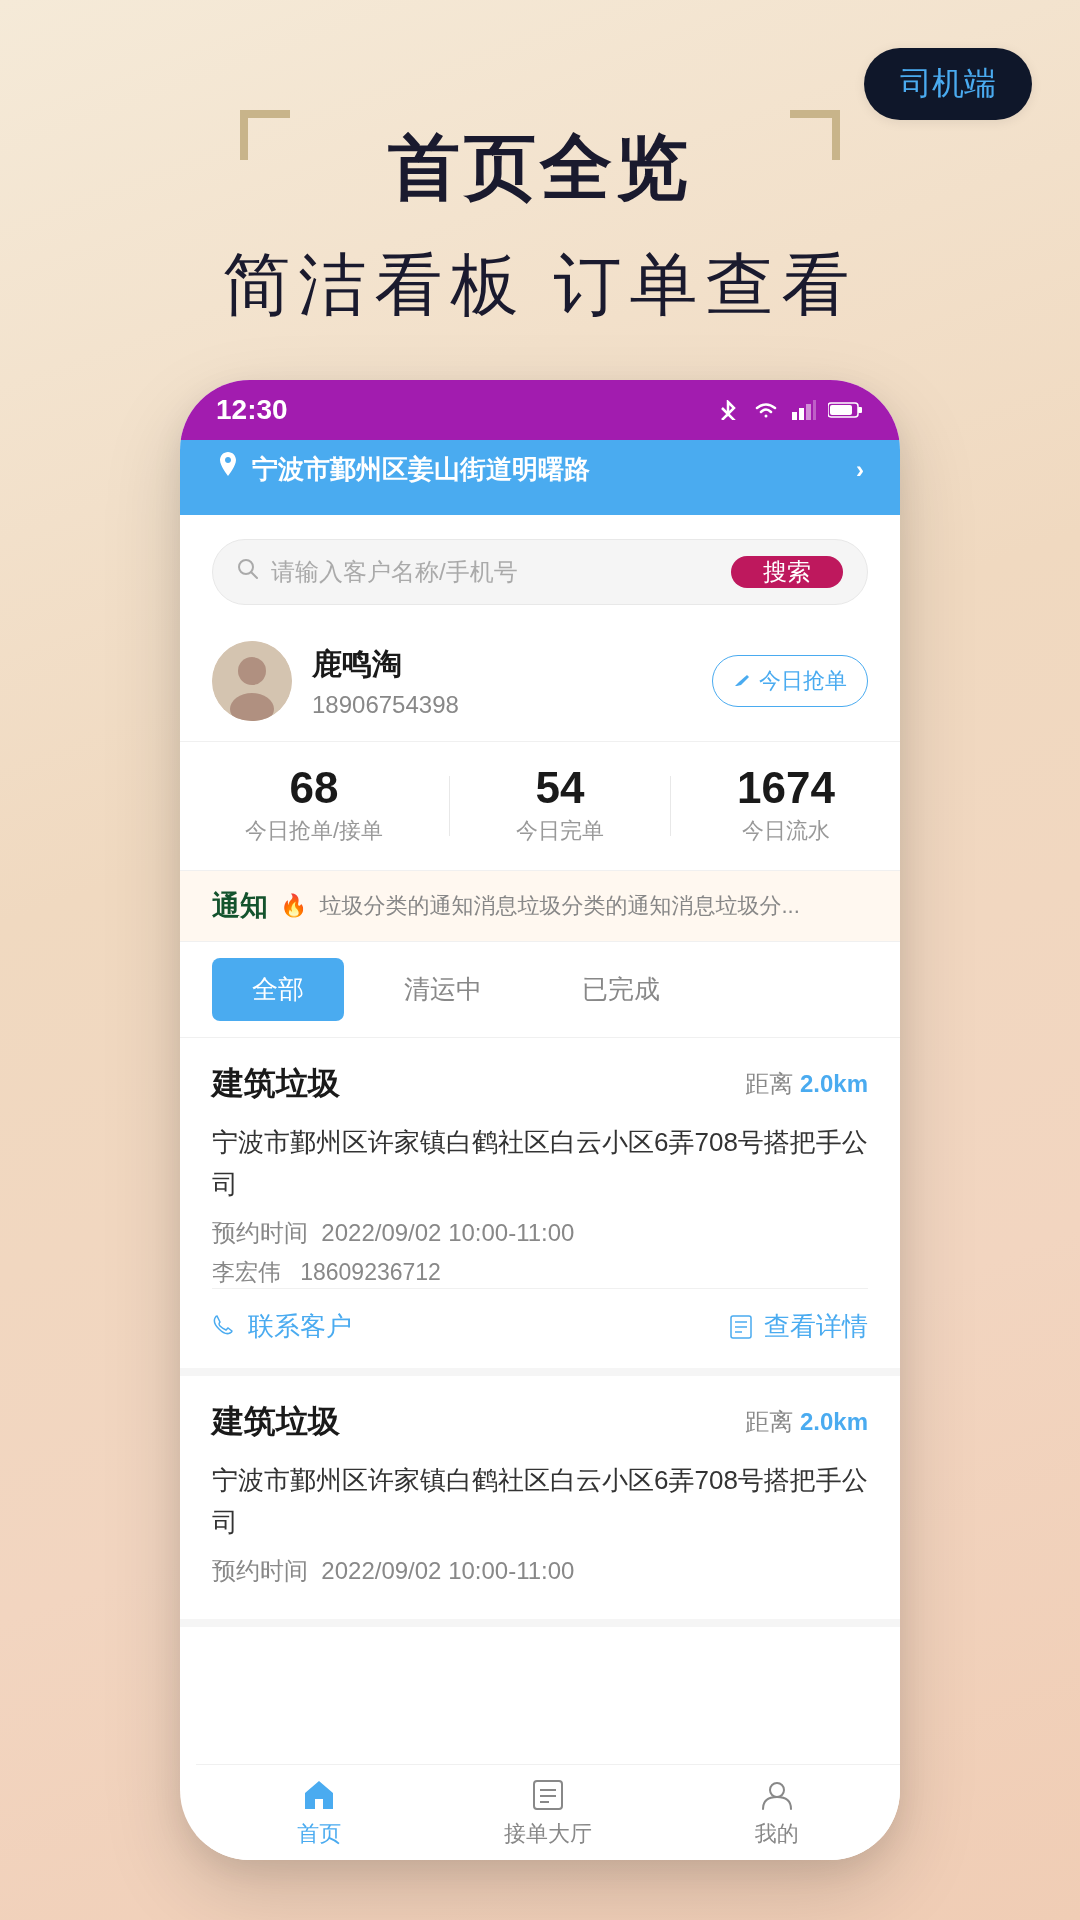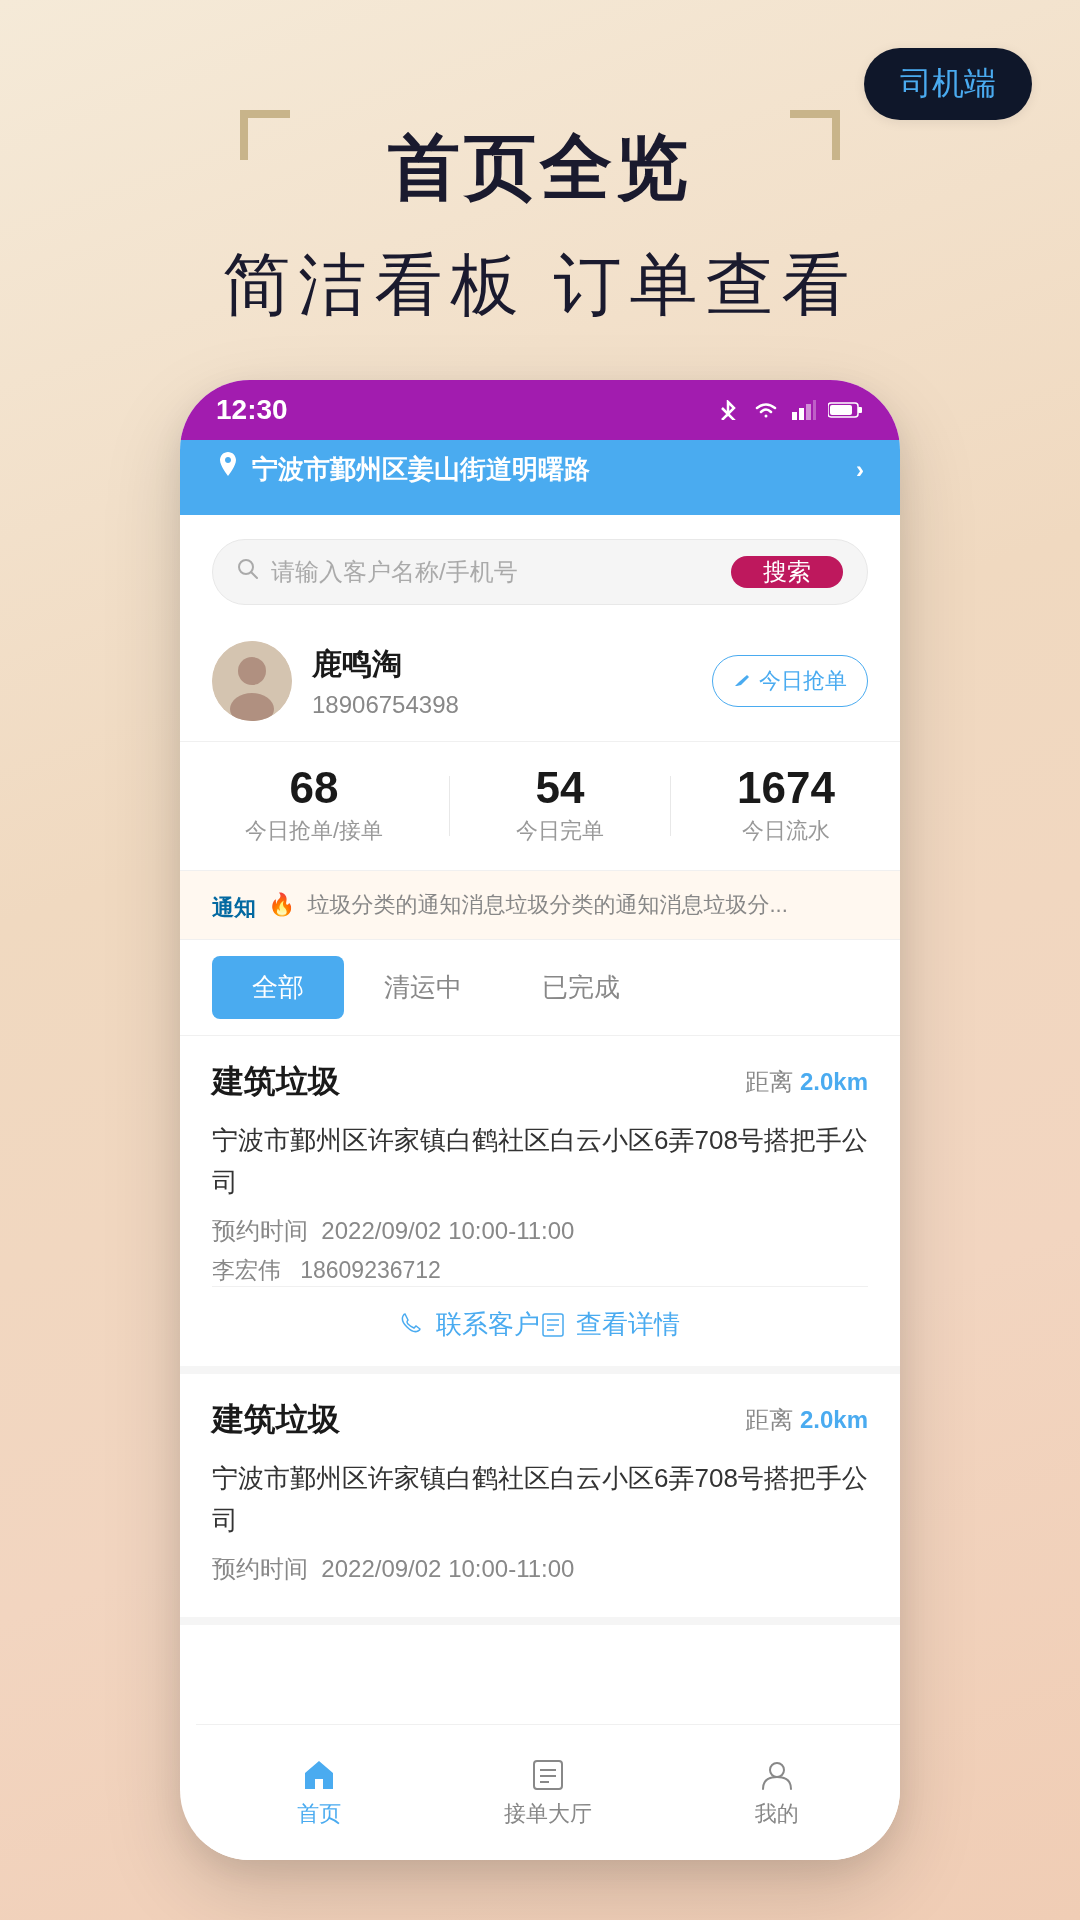--- a/index.html
+++ b/index.html
@@ -226,42 +226,42 @@
     
     .notice-bar {
       display: flex;
       align-items: center;
       padding: 16px 32px;
       background: #fff8f0;
       border-bottom: 1px solid #f0f0f0;
       gap: 12px;
     }
     .notice-tag {
-      font-size: 22px;
+      font-size: 28px;
       font-weight: 700;
-      color: #0369a1;
+      color: #14532d;
       white-space: nowrap;
-      margin-top: 6px;
     }
     .notice-fire {
       color: #ff6600;
       font-size: 22px;
     }
     .notice-text {
       font-size: 22px;
       color: #888;
       overflow: hidden;
       text-overflow: ellipsis;
       white-space: nowrap;
     }
 
     
     .tab-section {
       display: flex;
       padding: 16px 32px;
+      gap: 20px;
       border-bottom: 1px solid #f0f0f0;
     }
     .tab-item {
       padding: 14px 40px;
       border-radius: 8px;
       font-size: 26px;
       font-weight: 500;
       color: #888;
     }
     .tab-item.active {
@@ -304,38 +304,38 @@
       font-size: 24px;
       color: #888;
       margin-bottom: 8px;
     }
     .order-contact {
       font-size: 23px;
       color: #888;
     }
     .order-actions {
       display: flex;
-      justify-content: center;
+      justify-content: space-between;
       border-top: 1px solid #f0f0f0;
       padding-top: 20px;
     }
     .action-btn {
       display: flex;
       align-items: center;
       gap: 10px;
       color: #4aabf0;
       font-size: 26px;
     }
 
     
     .bottom-nav {
       position: absolute;
       bottom: 0;
       left: 16px; right: 0;
-      height: 136px;
+      height: 96px;
       background: white;
       border-top: 1px solid #f0f0f0;
       display: flex;
       justify-content: space-around;
       align-items: center;
       padding: 0 20px;
     }
     .nav-item {
       display: flex;
       flex-direction: column;

